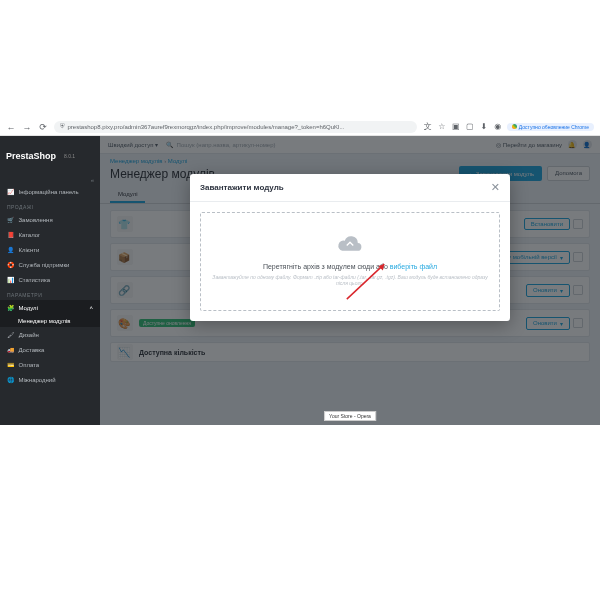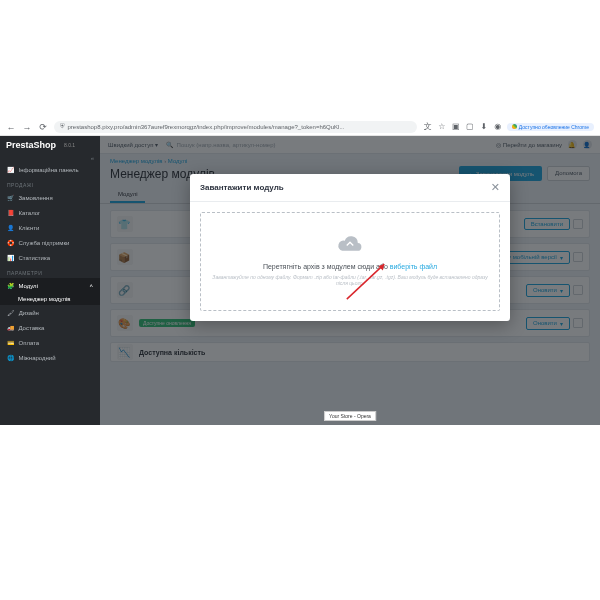--- a/index.html
+++ b/index.html
@@ -10,21 +10,21 @@
   .browser-bar{height:18px;background:#fff;border-bottom:1px solid #e3e3e3;display:flex;align-items:center;padding:0 6px;gap:6px;}
   .nav-ico{width:10px;height:10px;display:flex;align-items:center;justify-content:center;color:#5f6368;font-size:9px;}
   .url-bar{flex:1;background:#f1f3f4;border-radius:9px;height:12px;display:flex;align-items:center;padding:0 6px;color:#5f6368;font-size:6px;overflow:hidden;white-space:nowrap;}
   .lock{margin-right:3px;font-size:6px;}
   .url-actions{display:flex;gap:4px;align-items:center;}
   .url-actions .ic{width:10px;height:10px;color:#5f6368;font-size:8px;display:flex;align-items:center;justify-content:center;}
   .chrome-update{background:#e8f0fe;color:#1a73e8;border-radius:8px;padding:1px 5px;font-size:5px;display:flex;align-items:center;gap:2px;}
   .chrome-dot{width:5px;height:5px;border-radius:50%;background:linear-gradient(45deg,#ea4335,#fbbc04,#34a853,#4285f4);}
   .app{height:289px;display:flex;}
   .sidebar{width:100px;background:#26292d;color:#b3b8bd;display:flex;flex-direction:column;}
-  .brand{padding:4px 6px;font-weight:bold;color:#fff;font-size:9px;display:flex;align-items:center;gap:8px;}
+  .brand{padding:15px 6px;font-weight:bold;color:#fff;font-size:9px;display:flex;align-items:center;gap:8px;}
   .brand .ver{font-size:5px;color:#888;font-weight:normal;}
   .collapse{color:#6c7378;font-size:6px;text-align:right;padding:1px 6px;}
   .nav-item{padding:4px 7px;font-size:6px;display:flex;align-items:center;gap:4px;cursor:pointer;}
   .nav-item.active{background:#1b1d20;color:#fff;}
   .nav-item .chev{margin-left:auto;font-size:6px;}
   .nav-section{padding:5px 7px 2px;font-size:5px;color:#6c7378;text-transform:uppercase;letter-spacing:.5px;}
   .sub-item{padding:3px 7px 3px 18px;font-size:6px;color:#fff;background:#1b1d20;}
   .main{flex:1;background:#eef1f6;position:relative;}
   .topbar{height:18px;background:#fff;border-bottom:1px solid #e3e6ea;display:flex;align-items:center;padding:0 8px;gap:8px;}
   .quick{font-size:6px;color:#5e6771;}

